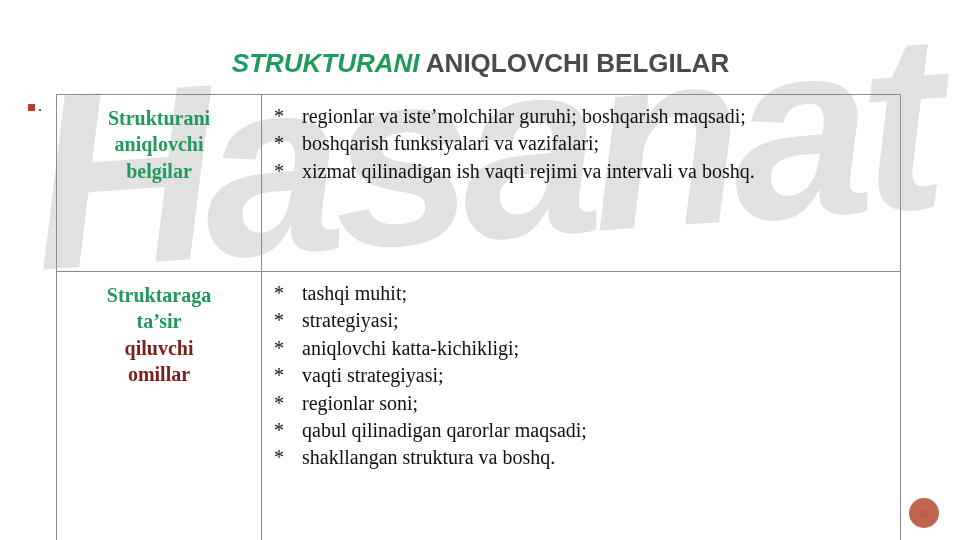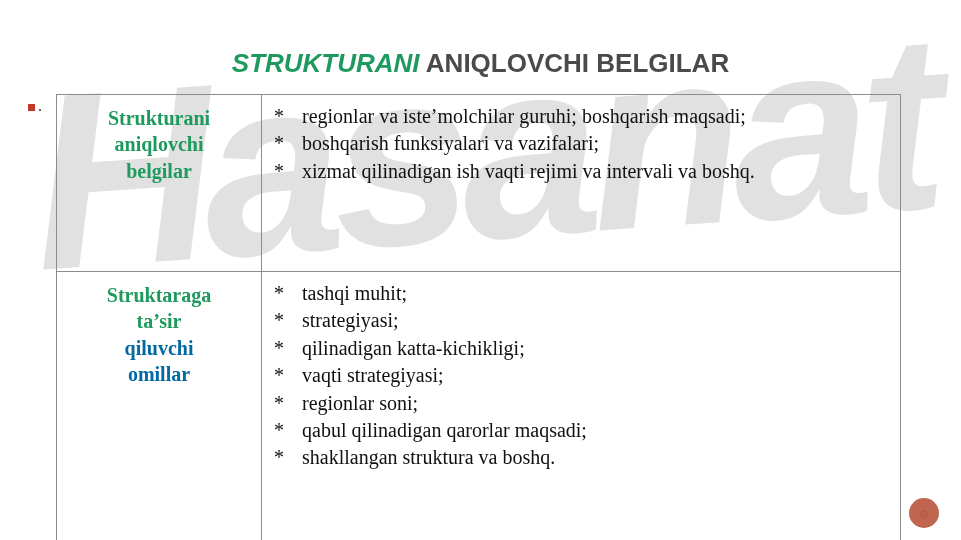--- a/index.html
+++ b/index.html
@@ -97,21 +97,21 @@
     width: 188px;
     text-align: center;
     vertical-align: middle;
     color: #1f9a5f;
     font-weight: bold;
     font-size: 20px;
     line-height: 1.32;
     padding: 10px 8px;
   }
   td.labelcell.mixed .c-red {
-    color: #0369a1;
+    color: #7f1d1d;
   }
   td.contentcell {
     padding: 8px 14px 10px 8px;
     font-size: 20px;
     color: #111;
     line-height: 1.32;
   }
   .row1 td.contentcell { height: 158px; }
   .row2 td.contentcell { height: 258px; }
   ul.starlist {
@@ -210,21 +210,21 @@
             <li>
               <span class="star">*</span>
               <span class="txt">tashqi muhit;</span>
             </li>
             <li>
               <span class="star">*</span>
               <span class="txt">strategiyasi;</span>
             </li>
             <li>
               <span class="star">*</span>
-              <span class="txt">qilinadigan katta-kichikligi;</span>
+              <span class="txt">aniqlovchi katta-kichikligi;</span>
             </li>
             <li>
               <span class="star">*</span>
               <span class="txt">vaqti strategiyasi;</span>
             </li>
             <li>
               <span class="star">*</span>
               <span class="txt">regionlar soni;</span>
             </li>
             <li>

